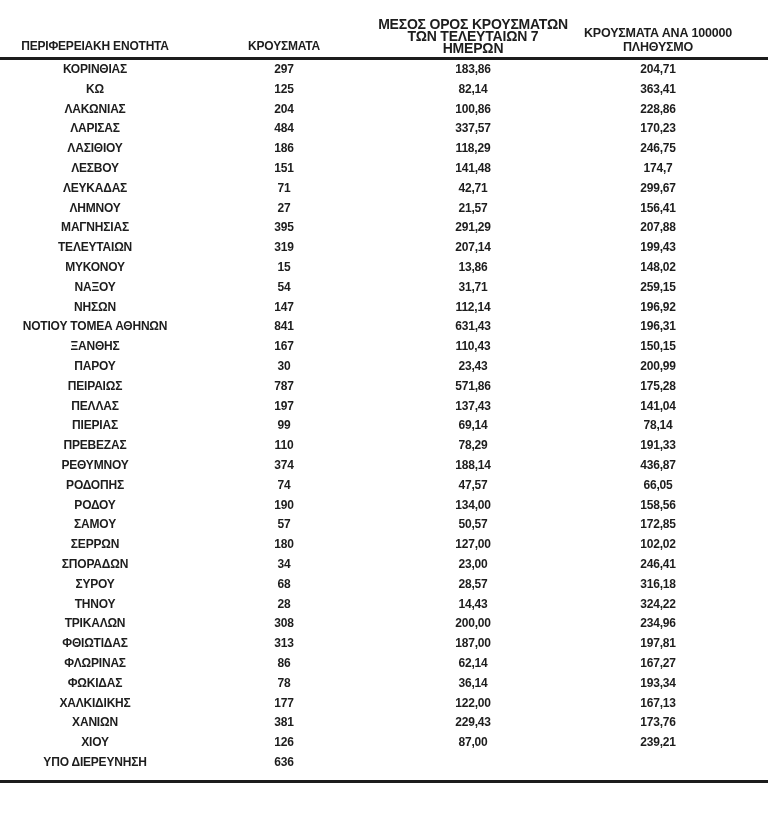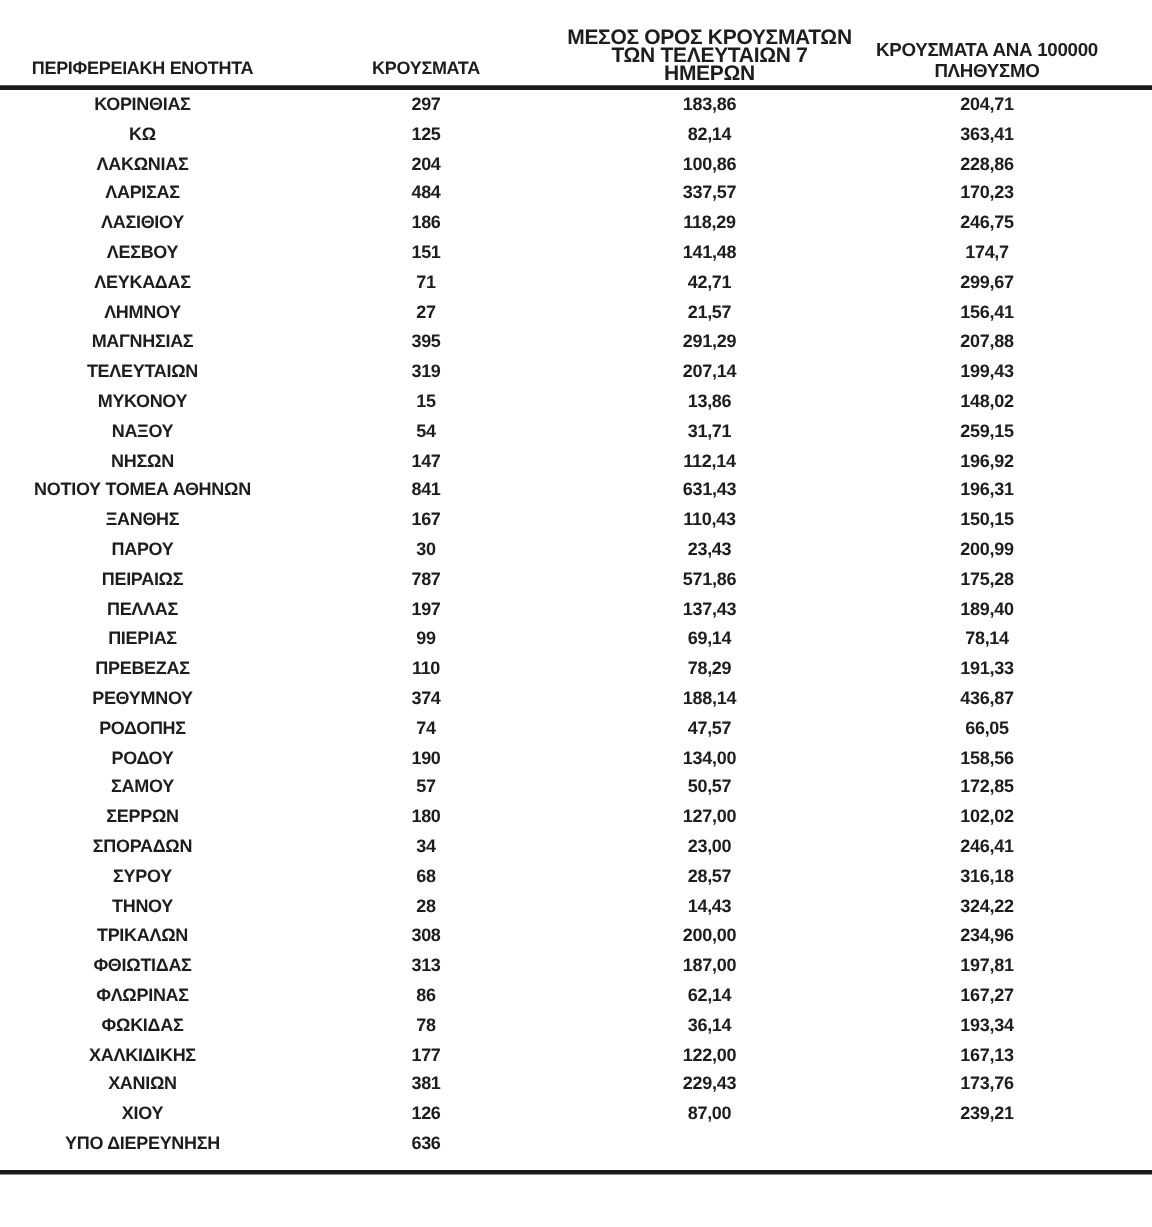--- a/index.html
+++ b/index.html
@@ -206,21 +206,21 @@
         <tr>
           <td>ΠΕΙΡΑΙΩΣ</td>
           <td>787</td>
           <td>571,86</td>
           <td>175,28</td>
         </tr>
         <tr>
           <td>ΠΕΛΛΑΣ</td>
           <td>197</td>
           <td>137,43</td>
-          <td>189,40</td>
+          <td>141,04</td>
         </tr>
         <tr>
           <td>ΠΙΕΡΙΑΣ</td>
           <td>99</td>
           <td>69,14</td>
           <td>78,14</td>
         </tr>
         <tr>
           <td>ΠΡΕΒΕΖΑΣ</td>
           <td>110</td>

